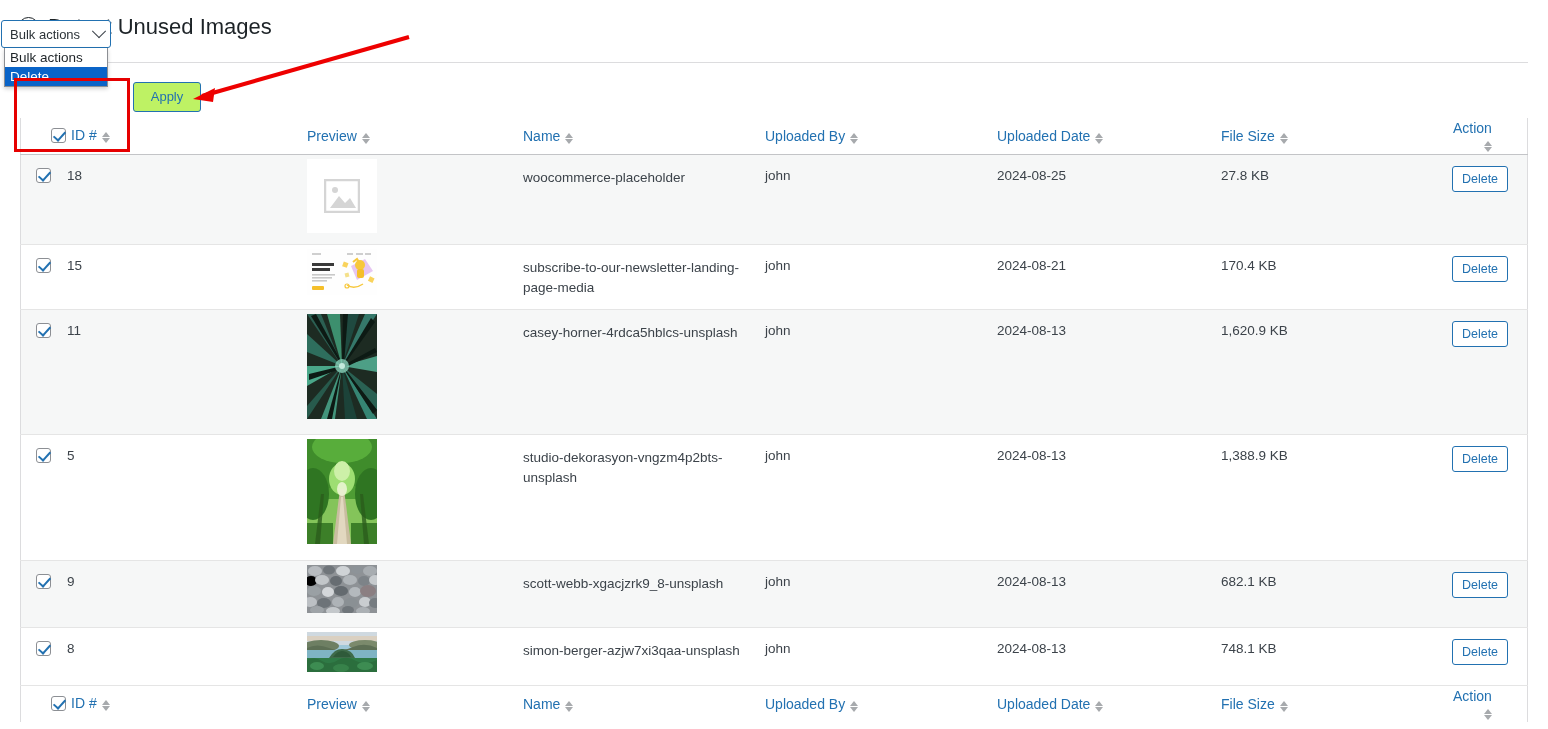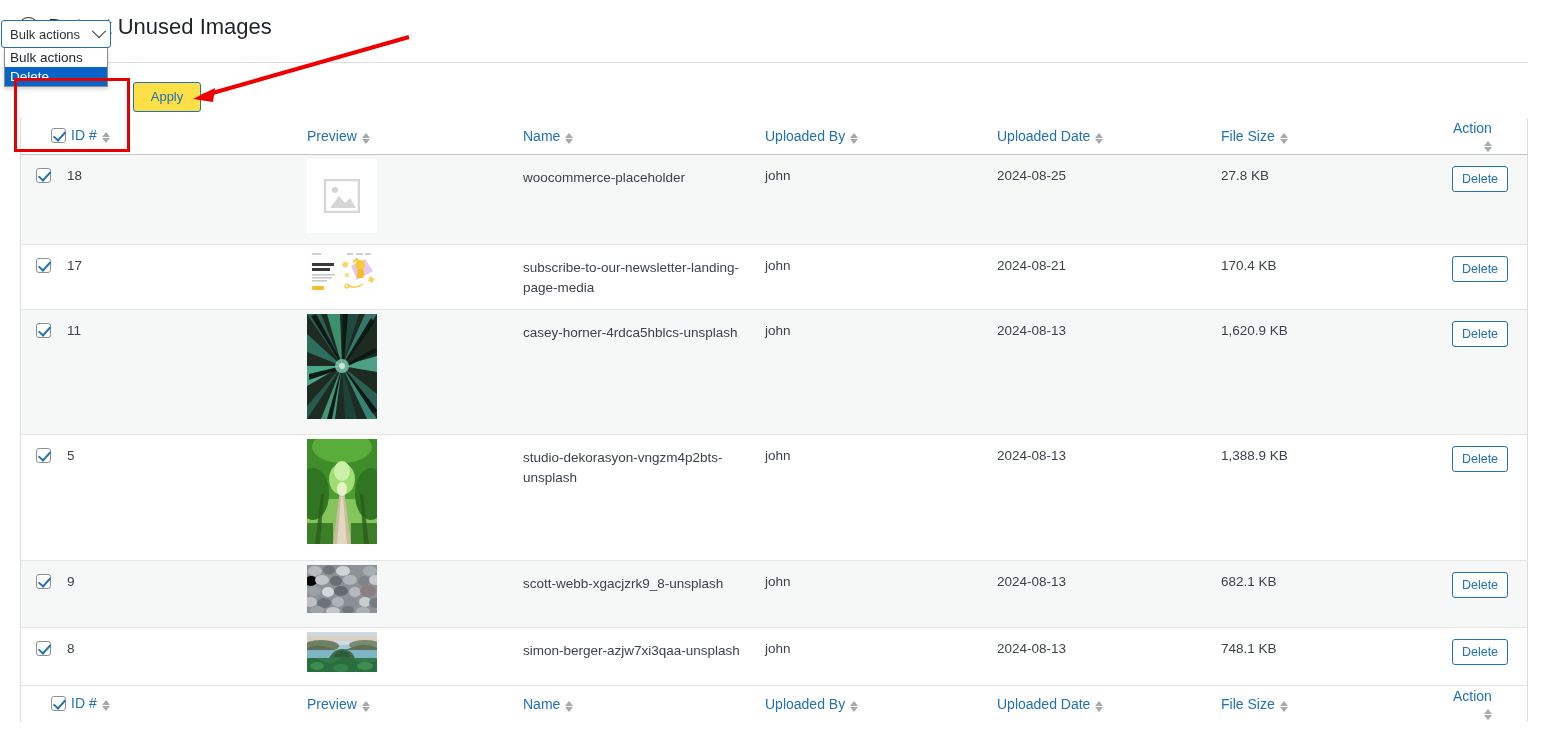--- a/index.html
+++ b/index.html
@@ -47,21 +47,21 @@
     position:absolute;left:3px;top:28px;width:104px;
     background:#fff;border:1px solid #8c8f94;border-top:none;
     box-sizing:border-box;box-shadow:0 2px 4px rgba(0,0,0,.18);
   }
   .bulk-opt{height:19px;line-height:19px;font-size:13.5px;padding-left:5px;color:#1d2327;}
   .bulk-opt.sel{background:#0a64c8;color:#fff;}
 
   .apply-btn{
     position:absolute;left:133px;top:82px;
     width:68px;height:30px;box-sizing:border-box;
-    border:1px solid #2271b1;border-radius:3px;background:#fde047;
+    border:1px solid #2271b1;border-radius:3px;background:#bef264;
     color:#2271b1;font-size:13px;line-height:28px;text-align:center;
     font-family:inherit;padding:0;
   }
 
   
   .redbox{
     position:absolute;left:14px;top:78px;width:116px;height:74px;
     border:3px solid #e60000;box-sizing:border-box;z-index:45;pointer-events:none;
   }
   .arrow-svg{position:absolute;left:0;top:0;width:1548px;height:729px;pointer-events:none;z-index:50;}
@@ -254,21 +254,21 @@
           <div class="actwrap">
               <button class="del-btn">Delete</button>
             </div>
         </td>
       </tr>
 
       <tr class="row" style="height:65px">
         <td class="c-id">
           <div class="idwrap">
             <span class="cb"></span>
-            <span class="idnum">17</span>
+            <span class="idnum">15</span>
           </div>
         </td>
         <td class="c-prev">
           <div style="padding-left:16px;margin-top:-9px">
             <svg class="thumb" width="70" height="46" viewBox="0 0 70 46">
               <rect width="70" height="46" fill="#fefefe"></rect>
               <rect x="5" y="4" width="9" height="2" fill="#cfcfcf"></rect>
               <rect x="40" y="4" width="6" height="2" fill="#cfcfcf"></rect>
               <rect x="49" y="4" width="7" height="2" fill="#cfcfcf"></rect>
               <rect x="58" y="4" width="6" height="2" fill="#cfcfcf"></rect>

